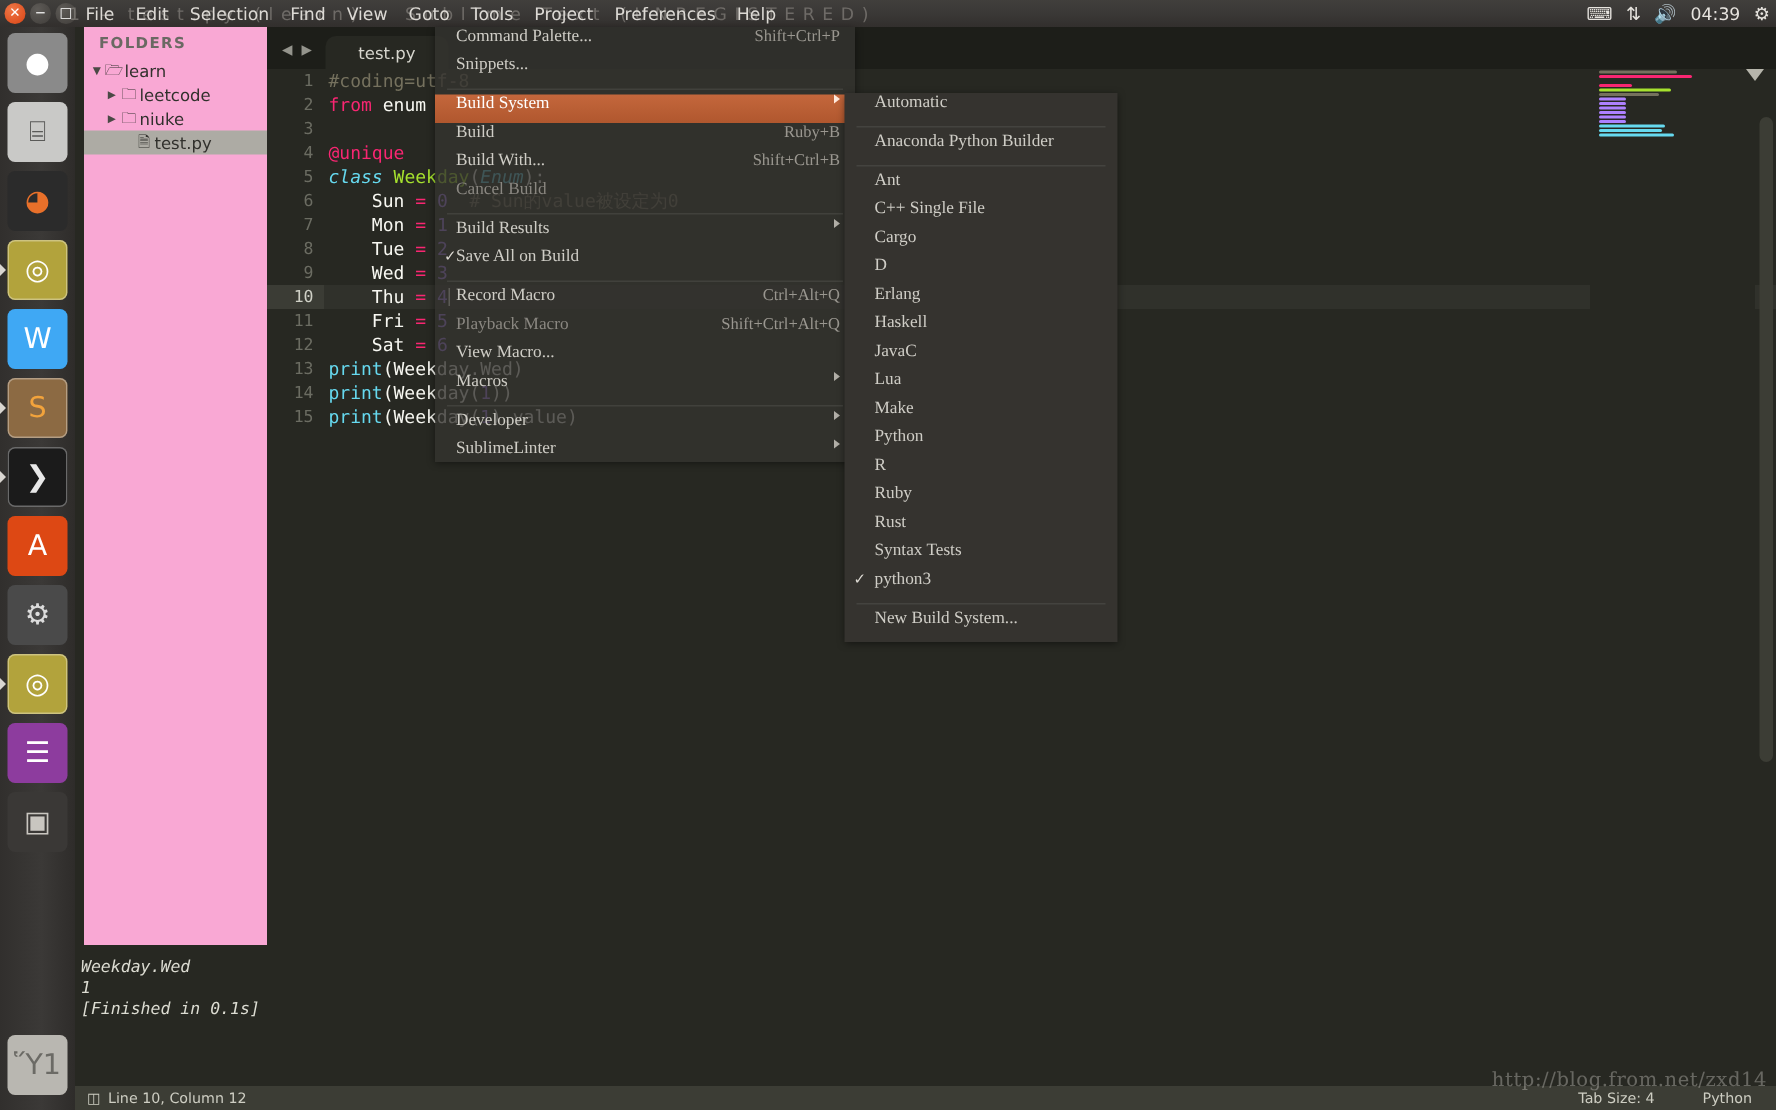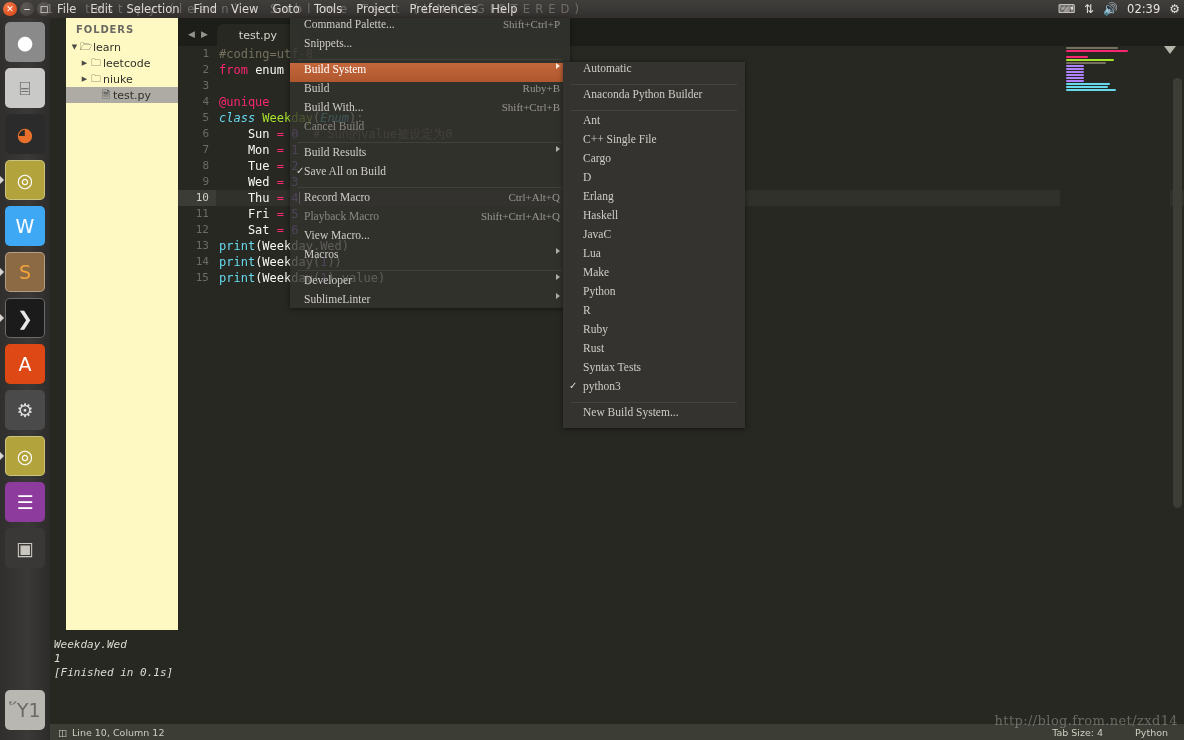--- a/index.html
+++ b/index.html
@@ -50,22 +50,22 @@
          font-size: 19px; color: #fff; overflow: hidden; }
   .lnk.sel { box-shadow: inset 0 0 0 1px rgba(255,255,255,.35); }
   .arrow-l { position: absolute; left: 0px; width: 0; height: 0;
              border-top: 4px solid transparent; border-bottom: 4px solid transparent;
              border-left: 4px solid #d9d6d1; }
 
   
   .sublime { position: absolute; left: 50px; top: 18px; width: 1134px; height: 722px;
              background: #272822; }
 
-  .sidebar { position: absolute; left: 16px; top: 0; width: 152px; height: 612px;
-             background: #fef9c3; color: #3b3a36; }
+  .sidebar { position: absolute; left: 6px; top: 0; width: 152px; height: 612px;
+             background: #f9a8d4; color: #3b3a36; }
   .sb-head { font-size: 10px; font-weight: bold; letter-spacing: .9px;
              color: #6a6963; padding: 6px 0 4px 10px; }
   .sb-row { height: 16px; display: flex; align-items: center; font-size: 11px;
             color: #31302c; white-space: nowrap; }
   .sb-row.sel { background: #adaba4; }
   .tri { width: 9px; display: inline-block; text-align: center; font-size: 7px;
          color: #4a4945; }
   .ficon { width: 14px; display: inline-block; text-align: center; font-size: 10px; }
 
   .sb-bottom { position: absolute; left: 0; top: 612px; width: 128px; height: 110px;
@@ -174,21 +174,21 @@
       <div class="mi">Goto</div>
       <div class="mi">Tools</div>
       <div class="mi">Project</div>
       <div class="mi">Preferences</div>
       <div class="mi">Help</div>
     </div>
     <div class="tray">
       <span class="ticon">⌨</span>
       <span class="ticon">⇅</span>
       <span class="ticon">🔊</span>
-      <span class="clock">02:39</span>
+      <span class="clock">04:39</span>
       <span class="ticon">⚙</span>
     </div>
   </div>
 
   <div class="launcher">
       <div class="lnk" style="top: 4px; background: rgb(138, 138, 138); color: rgb(255, 255, 255);">
         <span>●</span>
       </div>
       <div class="lnk" style="top: 50px; background: rgb(201, 201, 199); color: rgb(90, 90, 88);">
         <span>⌸</span>

